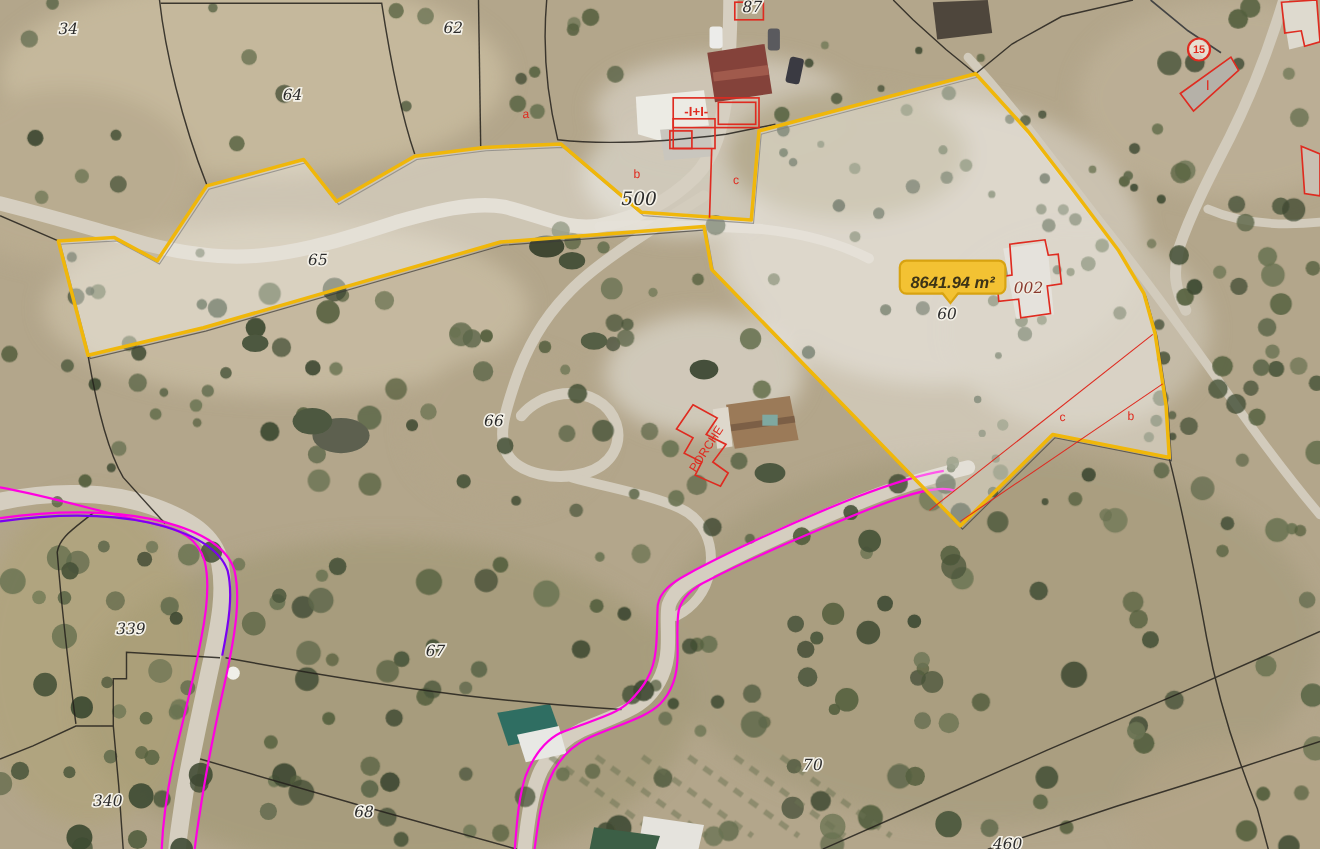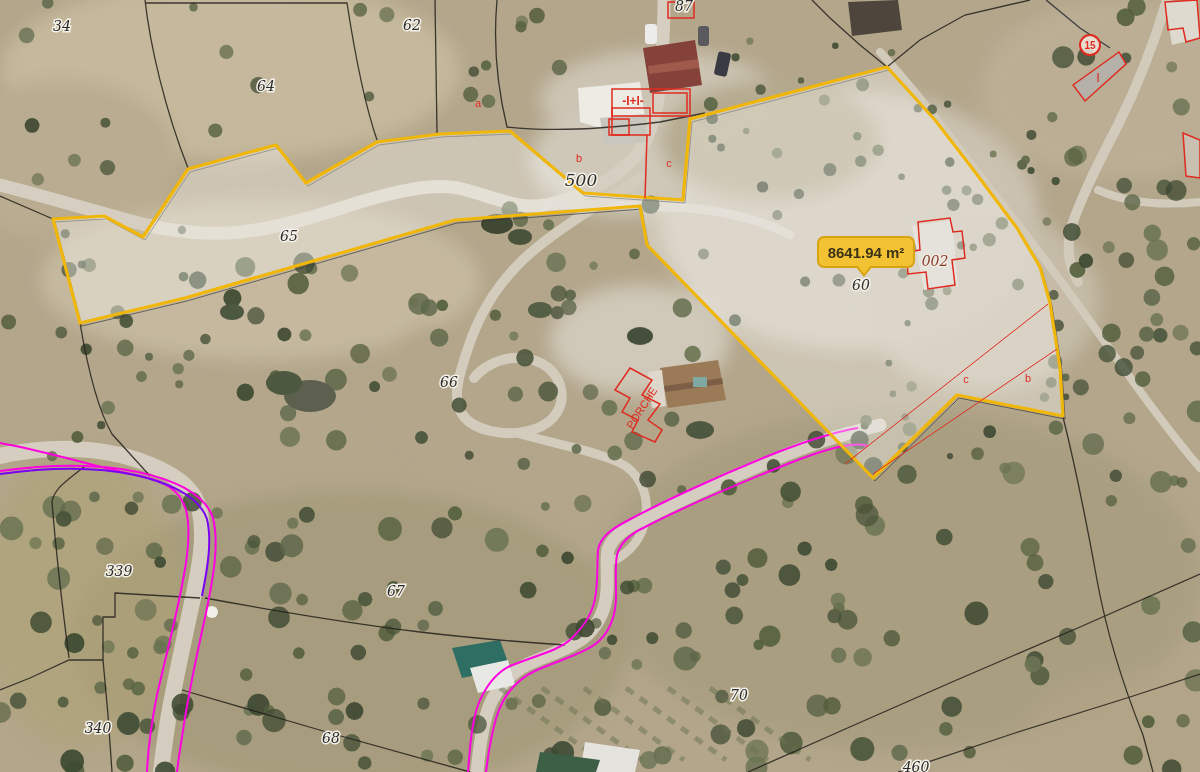--- a/index.html
+++ b/index.html
@@ -6,22 +6,22 @@
   .stage{position:relative;width:1200px;height:772px;overflow:hidden;
          font-family:"Liberation Sans",sans-serif;background:#b3a68b;}
   svg{position:absolute;left:0;top:0;display:block;}
   .plabel{font-family:"DejaVu Serif","Liberation Serif",serif;font-style:italic;
           fill:#2b2b2b;stroke:#f4f1e8;stroke-width:3px;paint-order:stroke;font-size:14px;}
   .rlabel{font-family:"Liberation Sans",sans-serif;fill:#df2b20;font-size:11px;}
   .rlabel.halo{font-family:"DejaVu Serif",serif;font-style:italic;fill:#8a3a2e;
           stroke:#f0ece2;stroke-width:2.5px;paint-order:stroke;}
   .area-badge{position:absolute;left:817px;top:236px;width:94px;height:28px;
       background:#F3C233;border:2px solid #D8A311;border-radius:7px;
-      display:flex;align-items:center;justify-content:center;
-      font-weight:bold;font-size:15px;color:#3c3317;z-index:5;}
+      display:flex;align-items:flex-end;justify-content:center;
+      font-weight:bold;font-size:15px;color:#3c3317;z-index:5;font-style:italic;}
   .area-badge::before{content:"";position:absolute;left:36px;bottom:-11px;
       border-left:9px solid transparent;border-right:9px solid transparent;
       border-top:11px solid #D8A311;}
   .area-badge::after{content:"";position:absolute;left:38px;bottom:-8px;
       border-left:7px solid transparent;border-right:7px solid transparent;
       border-top:9px solid #F3C233;}
 </style>
 </head>
 <body>
 

